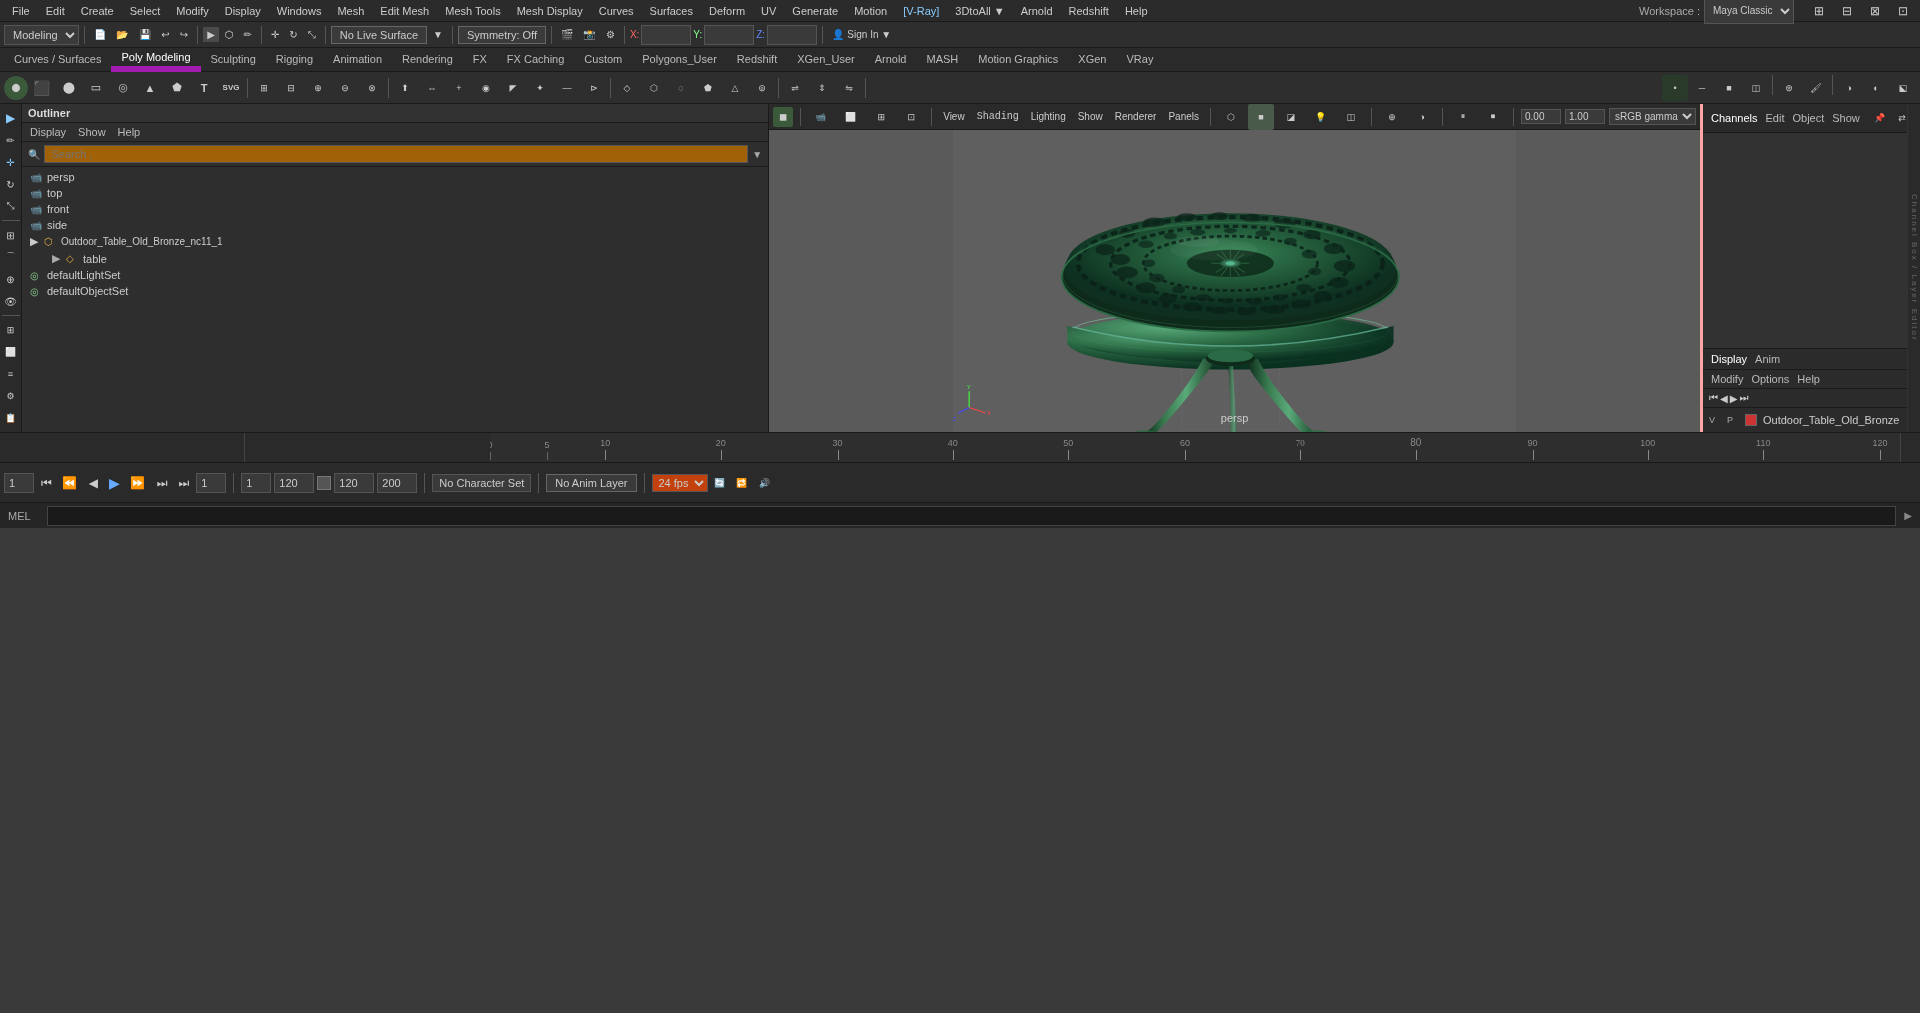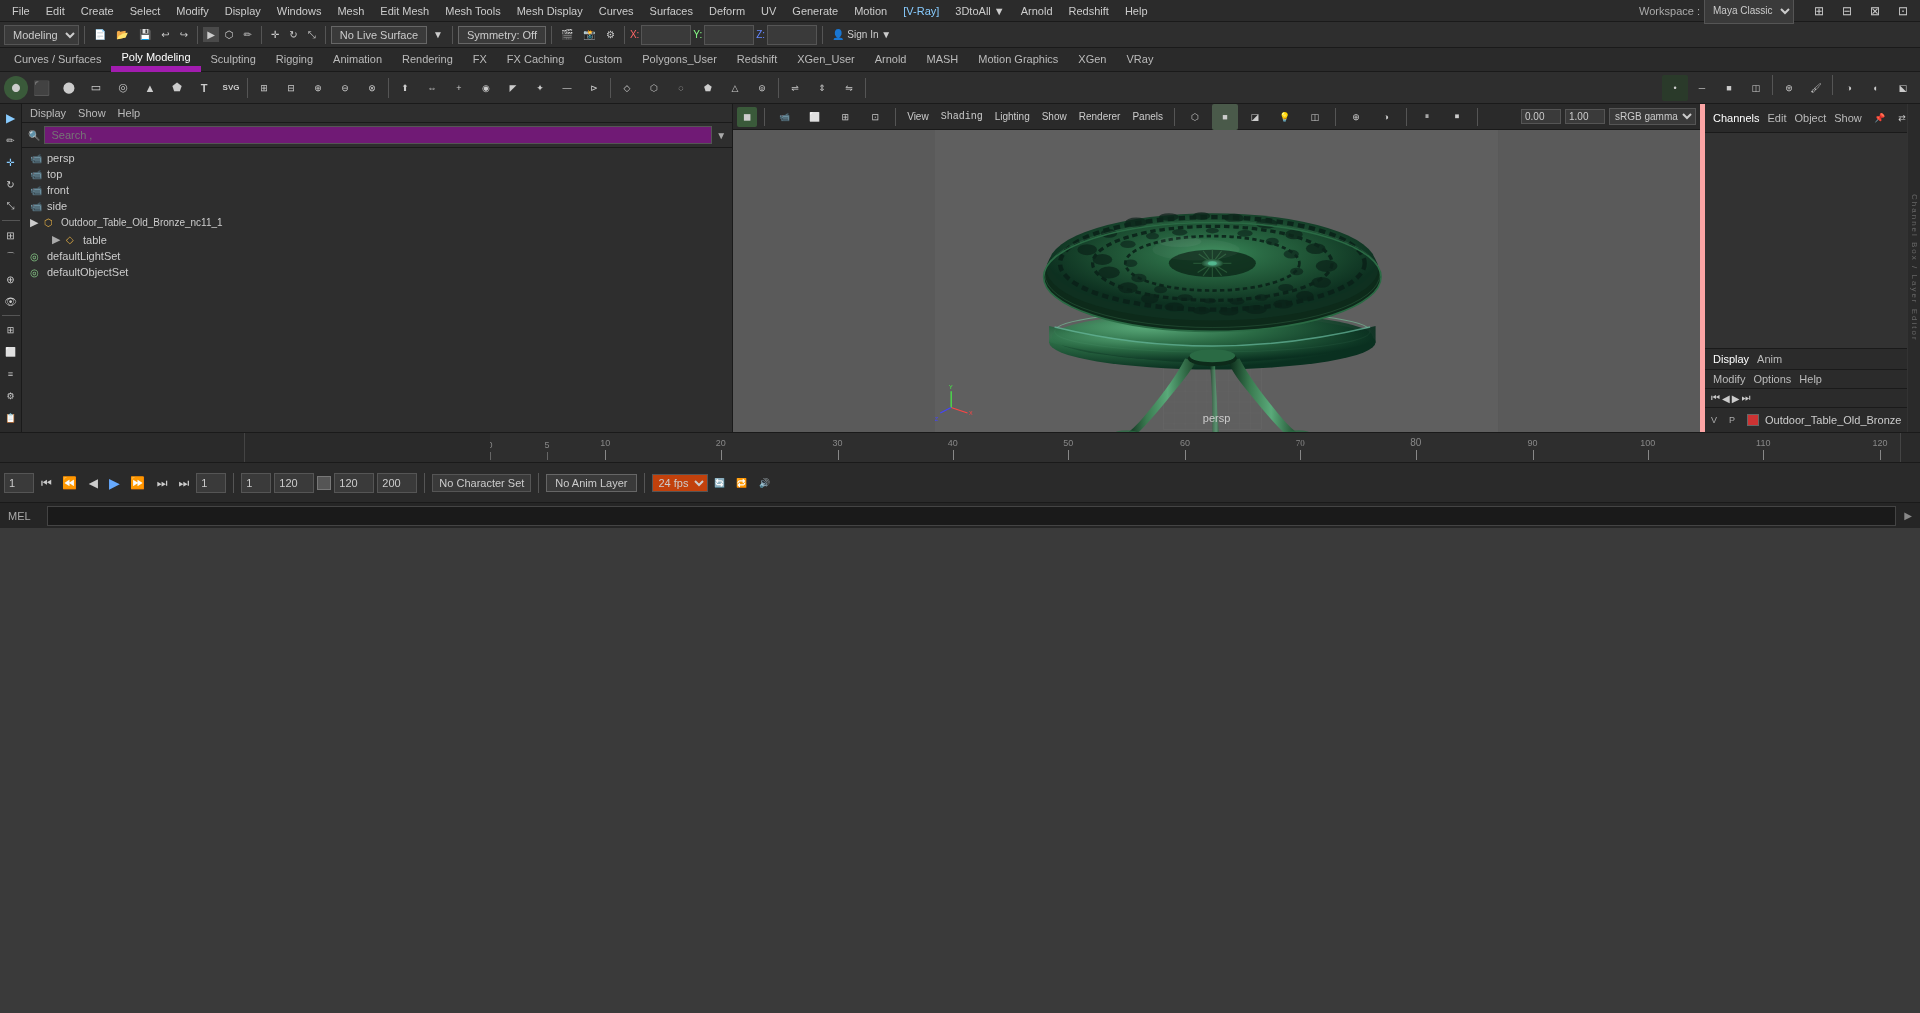--- a/index.html
+++ b/index.html
@@ -276,28 +276,29 @@
     <div style="margin-top:auto; display:flex; flex-direction:column; gap:2px; padding-bottom:4px;">
       <button class="side-tool-btn" style="font-size:9px;">⊞</button>
       <button class="side-tool-btn" style="font-size:9px;">⬜</button>
       <button class="side-tool-btn" style="font-size:9px;">≡</button>
       <button class="side-tool-btn" style="font-size:9px;">⚙</button>
       <button class="side-tool-btn" style="font-size:9px;">📋</button>
     </div>
   </div>
 
   <div id="outliner" style="width:223px; background:#2b2b2b; display:flex; flex-direction:column; border-right:1px solid #1a1a1a;">
+    <div id="outliner-header" style="background:#323232; padding:3px 6px; font-size:11px; font-weight:bold; color:#ddd; border-bottom:1px solid #1a1a1a; display:flex; justify-content:space-between; align-items:center;">Outliner</div>
     <div id="outliner-menu" style="display:flex; gap:12px; padding:3px 8px; background:#2e2e2e; border-bottom:1px solid #1a1a1a;">
       <span class="out-menu-item">Display</span>
       <span class="out-menu-item">Show</span>
       <span class="out-menu-item">Help</span>
     </div>
     <div id="outliner-search" style="padding:3px 6px; background:#2e2e2e; border-bottom:1px solid #1a1a1a; display:flex; align-items:center; gap:4px;">
       <span style="color:#888; font-size:10px;">🔍</span>
-      <input type="text" style="flex: 1 1 0%; background: #701a75; border: 1px solid rgb(85, 85, 85); color: rgb(204, 204, 204); padding: 2px 6px; font-size: 11px;" placeholder="Search ,">
+      <input type="text" style="flex: 1 1 0%; background: #a16207; border: 1px solid rgb(85, 85, 85); color: rgb(204, 204, 204); padding: 2px 6px; font-size: 11px;" placeholder="Search ,">
       <button style="background:transparent; border:none; color:#aaa; cursor:pointer; font-size:10px;">▼</button>
     </div>
     <div id="outliner-tree" style="flex:1; overflow-y:auto; background:#2e2e2e; padding:2px 0;">
 
       <div class="tree-item">
         <span class="tree-icon tree-cam-icon">📹</span>
         <span>persp</span>
       </div>
 
       <div class="tree-item">
@@ -369,21 +370,21 @@
       <button class="icon-btn" style="font-size:9px;">◫</button>
       <div class="tool-sep"></div>
       <button class="icon-btn" style="font-size:9px;">⊕</button>
       <button class="icon-btn" style="font-size:9px;">◑</button>
       <div class="tool-sep"></div>
 
       <button class="icon-btn" style="font-size:9px;">⏸</button>
       <button class="icon-btn" style="font-size:9px;">⏹</button>
       <div class="tool-sep"></div>
 
-      <input type="text" style="width: 40px; background: rgb(58, 58, 58); border: 1px solid rgb(85, 85, 85); color: rgb(204, 204, 204); font-size: 10px; padding: 1px 3px; margin-left: 36px;" value="0.00">
+      <input type="text" style="width: 40px; background: rgb(58, 58, 58); border: 1px solid rgb(85, 85, 85); color: rgb(204, 204, 204); font-size: 10px; padding: 1px 3px;" value="0.00">
       <input type="text" style="width: 40px; background: rgb(58, 58, 58); border: 1px solid rgb(85, 85, 85); color: rgb(204, 204, 204); font-size: 10px; padding: 1px 3px;" value="1.00">
       <select style="background:#3a3a3a; border:1px solid #555; color:#ccc; font-size:10px; padding:1px;">
         <option>sRGB gamma</option>
       </select>
     </div>
 
     <div id="viewport-content" style="flex:1; position:relative; background:#5a5a5a; overflow:hidden;">
 
       <svg id="table-svg" viewBox="0 0 1035 555" xmlns="http://www.w3.org/2000/svg" style="position:absolute; top:0; left:0; width:100%; height:100%;">
         <defs>
@@ -544,21 +545,21 @@
           <text x="33" y="14" fill="#ff4444" font-size="10">X</text>
           <text x="-4" y="-34" fill="#44ff44" font-size="10">Y</text>
           <text x="-30" y="24" fill="#4444ff" font-size="10">Z</text>
         </g>
       </svg>
 
       <div id="viewport-label" style="position:absolute; bottom:8px; left:50%; transform:translateX(-50%); color:#ccc; font-size:11px;">persp</div>
     </div>
   </div>
 
-  <div id="right-panel" style="width:220px; background:#2b2b2b; display:flex; flex-direction:column; border-left:5px solid #fca5a5; position:relative;">
+  <div id="right-panel" style="width:220px; background:#2b2b2b; display:flex; flex-direction:column; border-left:3px solid #fca5a5; position:relative;">
 
     <div style="writing-mode:vertical-rl; text-orientation:mixed; position:absolute; right:-1px; top:0; bottom:0; width:14px; background:#2a2a2a; display:flex; align-items:center; justify-content:center; border-left:1px solid #333; font-size:8px; color:#666; letter-spacing:2px;">Channel Box / Layer Editor</div>
 
     <div id="right-header" style="display:flex; align-items:center; padding:4px 8px; background:#2a2a2a; border-bottom:1px solid #1a1a1a; gap:8px;">
       <span class="right-header-tab active">Channels</span>
       <span class="right-header-tab">Edit</span>
       <span class="right-header-tab">Object</span>
       <span class="right-header-tab">Show</span>
       <div style="margin-left:auto; display:flex; gap:2px;">
         <button class="side-tool-btn" style="font-size:9px;">📌</button>

